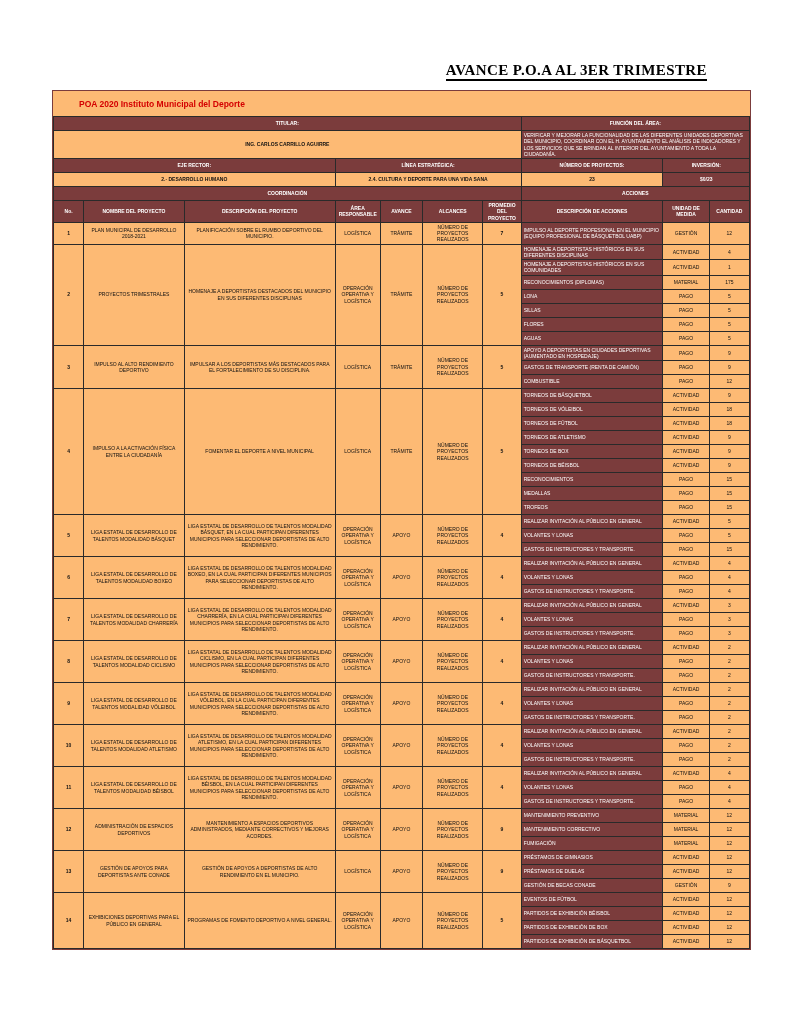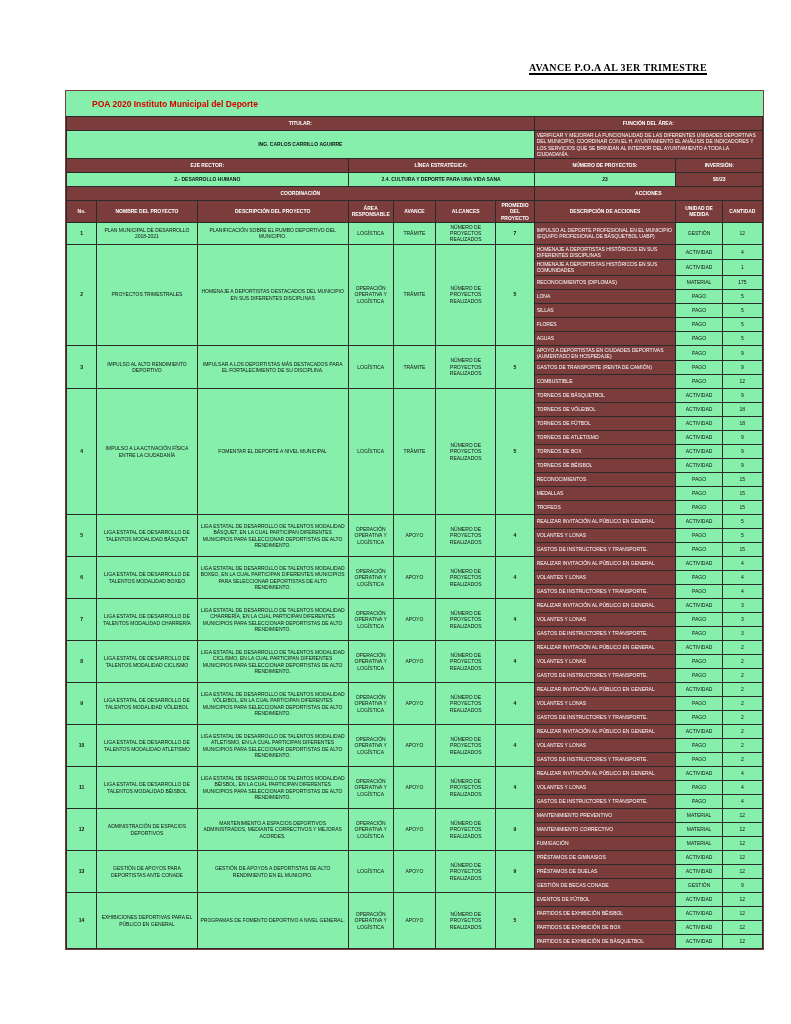--- a/index.html
+++ b/index.html
@@ -14,32 +14,32 @@
     background:#ffffff;
     font-family:"Liberation Sans", sans-serif;
     color:#111;
     overflow:hidden;
   }
   .page-title{
     position:absolute;
     top:62px;right:84px;
     font-family:"Liberation Serif", serif;
     font-weight:bold;
-    font-size:10px;
+    font-size:15px;
     letter-spacing:.4px;
     color:#000;
     border-bottom:2px solid #000;
     padding-bottom:0;
     white-space:nowrap;
   }
   .sheet{
     position:absolute;
-    left:65px;top:90px;
+    left:52px;top:90px;
     width:697px;
-    background:#86efac;
+    background:#fdba74;
     border:1.5px solid var(--maroon);
   }
   .poa-title{
     color:var(--red);
     font-weight:bold;
     font-size:8.5px;
     padding:8px 4px 7px 26px;
   }
   table.grid{
     width:100%;

